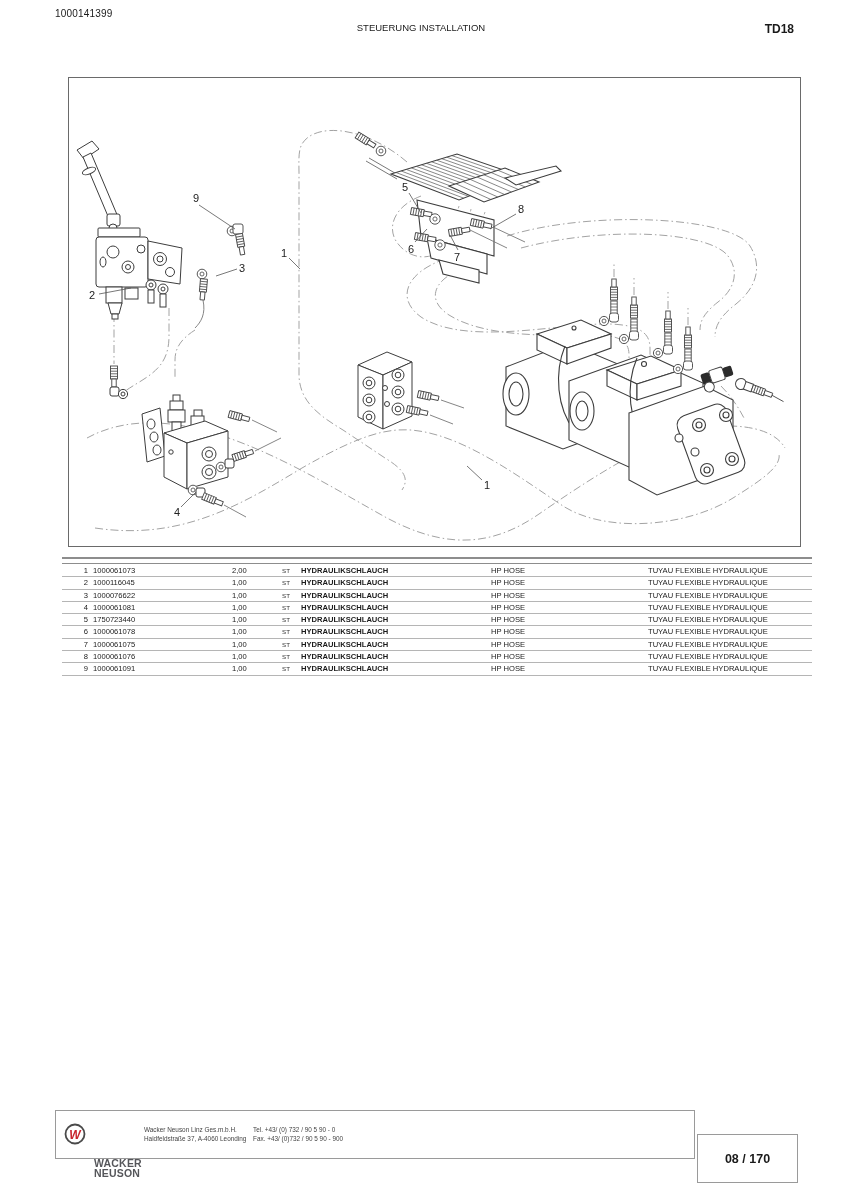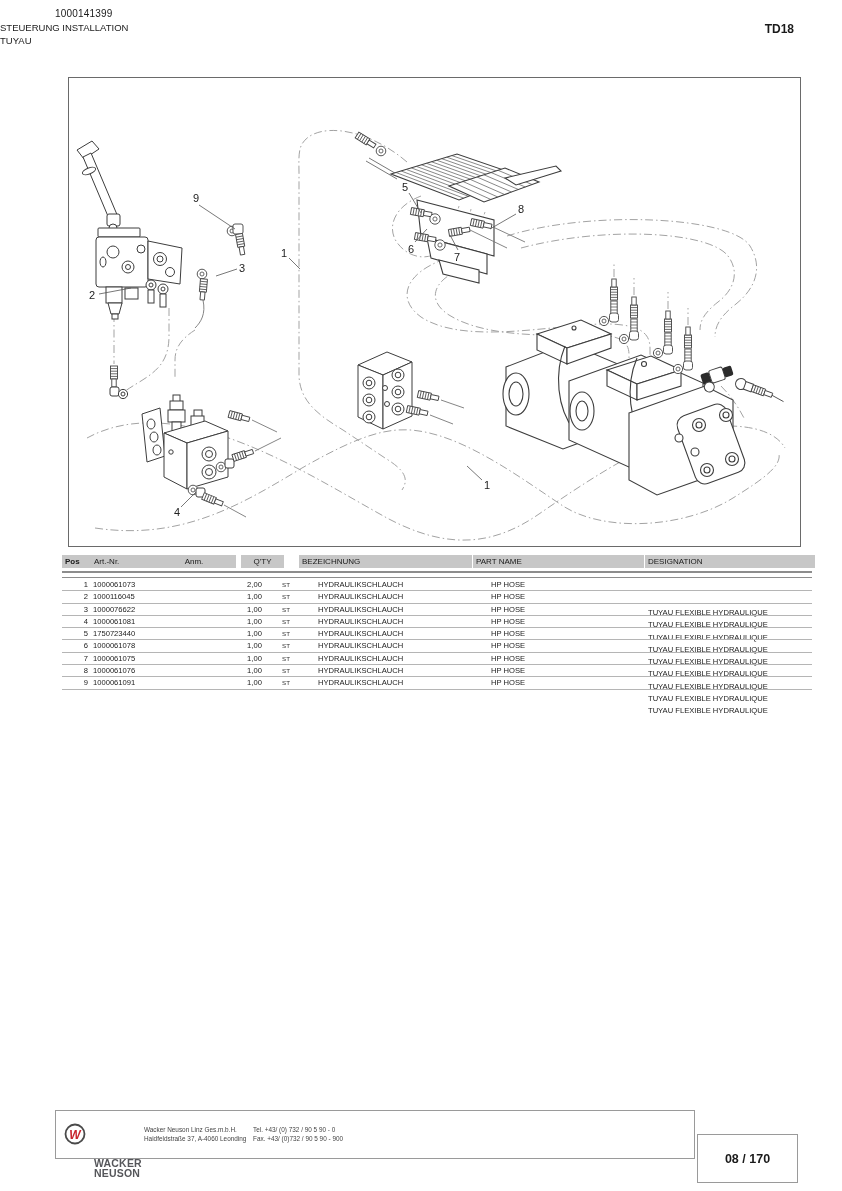--- a/index.html
+++ b/index.html
@@ -1,21 +1,21 @@
 <!DOCTYPE html>
 <html><head>
 <meta charset="utf-8">
 <style>
   html,body{margin:0;padding:0;background:#fff;}
   body{font-family:"Liberation Sans",sans-serif;color:#1a1a1a;}
   #page{position:relative;width:842px;height:1191px;background:#fff;overflow:hidden;}
 
   
   .doc-number{position:absolute;left:55px;top:8px;font-size:10px;font-weight:normal;letter-spacing:.2px;}
-  .title-block{position:absolute;left:0;top:21px;width:842px;font-size:9.5px;line-height:13px;}
+  .title-block{position:absolute;left:0;top:21px;width:842px;text-align:center;font-size:9.5px;line-height:13px;}
   .model-code{position:absolute;right:48px;top:22px;font-size:12px;font-weight:bold;}
 
   
   .diagram-box{position:absolute;left:68px;top:77px;width:731px;height:468px;border:1px solid #6a6a6a;background:#fff;}
   .diagram-box svg{display:block;}
 
   
   .ptable{position:absolute;left:62px;top:555px;width:750px;}
   .thead{position:relative;height:14px;font-size:8px;}
   .thcell{position:absolute;top:0;height:13px;background:#c7c7c7;line-height:13px;white-space:nowrap;overflow:hidden;}
@@ -25,25 +25,25 @@
   .th-qty{left:179px;width:43px;text-align:center;}
   .th-bez{left:237px;width:170px;padding-left:3px;}
   .th-part{left:411px;width:168px;padding-left:3px;}
   .th-des{left:583px;width:167px;padding-left:3px;}
   .dblrule{height:4px;border-top:2px solid #8d8d8d;border-bottom:1px solid #8d8d8d;margin-top:2px;}
   .trows{margin-top:1px;}
   .trow{position:relative;height:11.3px;border-bottom:1px solid #b5b5b5;font-size:7.6px;line-height:11px;}
   .trow span{position:absolute;top:0;white-space:nowrap;}
   .c-pos{left:0;width:26px;text-align:right;}
   .c-art{left:31px;}
-  .c-qty{left:170px;width:45px;text-align:center;}
+  .c-qty{left:170px;width:45px;text-align:left;}
   .c-unit{left:220px;font-size:6.2px;color:#333;}
-  .c-bez{left:256px;}
+  .c-bez{left:239px;font-weight:bold;}
   .c-part{left:429px;}
-  .c-des{left:586px;margin-top:28px;}
+  .c-des{left:586px;}
 
   
   .footer-box{position:absolute;left:55px;top:1110px;width:638px;height:47px;border:1px solid #9a9a9a;}
   .logo-mark{position:absolute;left:8px;top:12px;width:22px;height:22px;}
   .brand{position:absolute;left:38px;top:12px;font-size:10.5px;font-weight:bold;color:#55565a;line-height:9.5px;letter-spacing:.2px;margin-top:36px;}
   .addr{position:absolute;left:88px;top:15px;font-size:6.4px;color:#444;line-height:8.5px;}
   .contact{position:absolute;left:197px;top:15px;font-size:6.4px;color:#444;line-height:8.5px;}
   .page-box{position:absolute;left:697px;top:1110px;width:99px;height:47px;border:1px solid #9a9a9a;display:flex;align-items:center;justify-content:center;font-size:12.5px;font-weight:bold;margin-top:24px;}
 
   
@@ -51,21 +51,20 @@
   text.callout{font-size:11px;fill:#222;font-family:"Liberation Sans",sans-serif;}
 </style>
 </head>
 <body>
 
 <div id="page">
 
   <div class="doc-number">1000141399</div>
   <div class="title-block">
     <div>STEUERUNG INSTALLATION</div>
-    <div>TUYAU</div>
   </div>
   <div class="model-code">TD18</div>
 
   <div class="diagram-box">
     <svg width="731" height="468" viewBox="0 0 731 468">
       <defs>
         <g id="he">
           <rect x="0" y="-3.5" width="13" height="7" fill="#fff" stroke="#444" stroke-width="0.9"></rect>
           <line x1="2.6" y1="-3.5" x2="2.6" y2="3.5" stroke="#444" stroke-width="0.8"></line>
           <line x1="5.2" y1="-3.5" x2="5.2" y2="3.5" stroke="#444" stroke-width="0.8"></line>
@@ -344,29 +343,20 @@
         <text class="callout" x="339" y="175">6</text>
         <text class="callout" x="385" y="183">7</text>
         <text class="callout" x="449" y="135">8</text>
         <text class="callout" x="105" y="438">4</text>
         <text class="callout" x="415" y="411">1</text>
       </g>
     </svg>
   </div>
 
   <div class="ptable">
-    <div class="thead">
-      <div class="thcell th-pos">Pos</div>
-      <div class="thcell th-art">Art.-Nr.</div>
-      <div class="thcell th-anm">Anm.</div>
-      <div class="thcell th-qty">Q'TY</div>
-      <div class="thcell th-bez">BEZEICHNUNG</div>
-      <div class="thcell th-part">PART NAME</div>
-      <div class="thcell th-des">DESIGNATION</div>
-    </div>
     <div class="dblrule"></div>
     <div class="trows" id="trows">
     <div class="trow">
       <span class="c-pos">1</span>
       <span class="c-art">1000061073</span>
       <span class="c-qty">2,00</span>
       <span class="c-unit">ST</span>
       <span class="c-bez">HYDRAULIKSCHLAUCH</span>
       <span class="c-part">HP HOSE</span>
       <span class="c-des">TUYAU FLEXIBLE HYDRAULIQUE</span>

